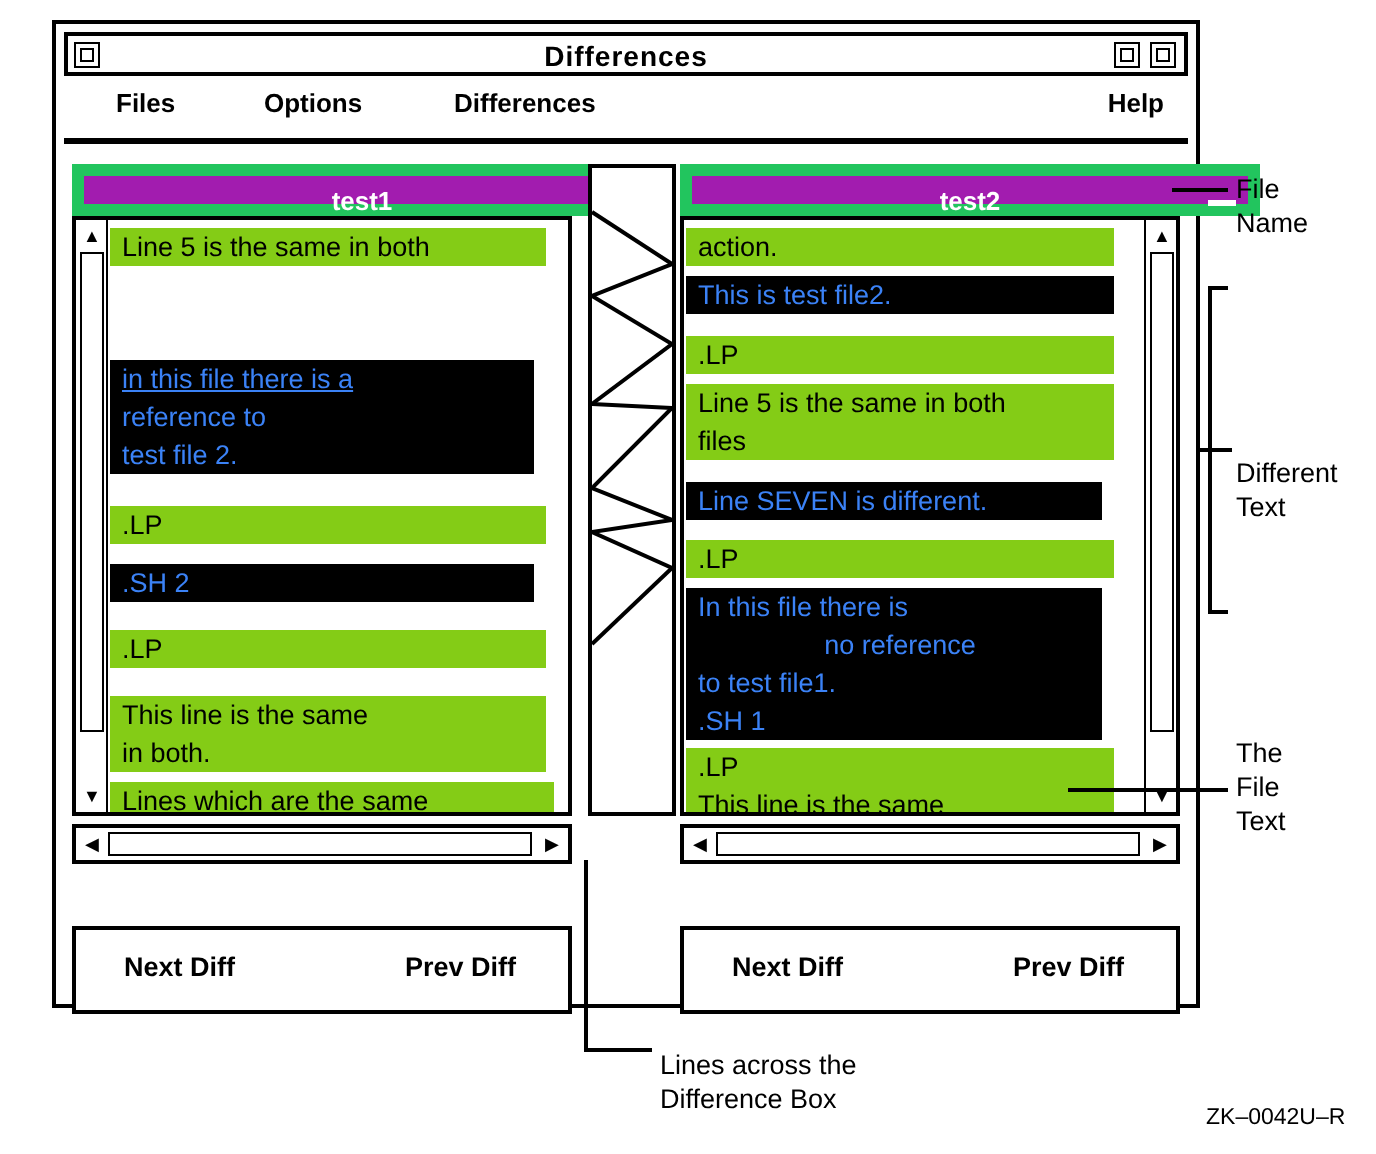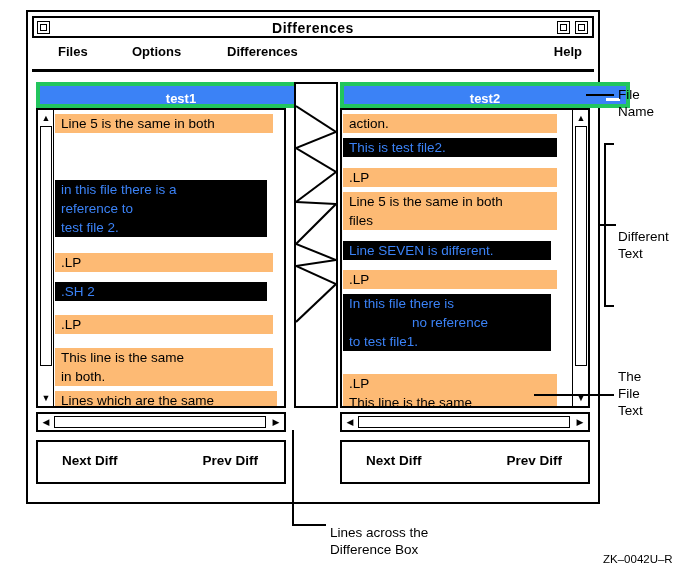--- a/index.html
+++ b/index.html
@@ -116,27 +116,27 @@
   }
   #pane-left { left: 0; }
   #pane-right { left: 304px; }
 
   .pane-header {
     position: absolute;
     left: 0;
     top: 0;
     width: 290px;
     height: 26px;
-    background: #3b82f6;
+    background: #a21caf;
     color: #ffffff;
     font-size: 13px;
     font-weight: bold;
     text-align: center;
     line-height: 26px;
-    border: 4px solid #22c55e;
+    border: 6px solid #22c55e;
     box-sizing: border-box;
   }
   .pane-header-dash {
     position: absolute;
     right: 6px;
     top: 12px;
     width: 14px;
     height: 3px;
     background: #ffffff;
   }
@@ -204,21 +204,21 @@
     line-height: 19px;
     white-space: pre;
     padding-left: 6px;
     box-sizing: border-box;
   }
   .line.diff {
     background: #000000;
     color: #3b82f6;
   }
   .line.same {
-    background: #fdba74;
+    background: #84cc16;
     color: #000000;
   }
 
   
   .hscroll {
     position: absolute;
     top: 330px;
     width: 250px;
     height: 20px;
     border: 2px solid #000000;
@@ -258,21 +258,21 @@
     height: 326px;
     border: 2px solid #000000;
     box-sizing: border-box;
     background: #ffffff;
   }
   #diff-box svg { display: block; }
 
   
   .button-row {
     position: absolute;
-    top: 428px;
+    top: 451px;
     width: 250px;
     height: 44px;
     border: 2px solid #000000;
     box-sizing: border-box;
     background: #ffffff;
   }
   #button-row-left { left: 8px; }
   #button-row-right { left: 312px; }
   .dbutton {
     position: absolute;
@@ -363,21 +363,21 @@
         <span>test1</span>
       </div>
       <div class="pane-body">
         <div class="vscroll" id="vscroll-left">
           <div class="vscroll-arrow up">▲</div>
           <div class="vscroll-thumb"></div>
           <div class="vscroll-arrow down">▼</div>
         </div>
         <div class="text-area" id="text-left">
           <div class="line same" style="top:4px;width:218px;">Line 5 is the same in both</div>
-          <div class="line diff" style="top:70px;width:212px;">in this file there is a</div>
+          <div class="line diff" style="top:70px;width:212px;text-decoration:underline;">in this file there is a</div>
           <div class="line diff" style="top:89px;width:212px;">reference to</div>
           <div class="line diff" style="top:108px;width:212px;">test file 2.</div>
           <div class="line same" style="top:143px;width:218px;">.LP</div>
           <div class="line diff" style="top:172px;width:212px;">.SH 2</div>
           <div class="line same" style="top:205px;width:218px;">.LP</div>
           <div class="line same" style="top:238px;width:218px;">This line is the same</div>
           <div class="line same" style="top:281px;width:222px;">Lines which are the same</div>
           <div class="line same" style="top:257px;width:218px;">in both.</div>
         </div>
       </div>
@@ -416,20 +416,21 @@
           <div class="line same" style="top:4px;width:214px;">action.</div>
           <div class="line diff" style="top:28px;width:214px;">This is test file2.</div>
           <div class="line same" style="top:58px;width:214px;">.LP</div>
           <div class="line same" style="top:82px;width:214px;">Line 5 is the same in both</div>
           <div class="line same" style="top:101px;width:214px;">files</div>
           <div class="line diff" style="top:131px;width:208px;">Line SEVEN is different.</div>
           <div class="line same" style="top:160px;width:214px;">.LP</div>
           <div class="line diff" style="top:184px;width:208px;">In this file there is</div>
           <div class="line diff" style="top:203px;width:208px;text-align:center;">no reference</div>
           <div class="line diff" style="top:222px;width:208px;">to test file1.</div>
+          <div class="line diff" style="top:241px;width:208px;">.SH 1</div>
           <div class="line same" style="top:264px;width:214px;">.LP</div>
           <div class="line same" style="top:283px;width:214px;">This line is the same</div>
         </div>
       </div>
     </div>
 
     <div class="hscroll" id="hscroll-left">
       <div class="hscroll-arrow left">◀</div>
       <div class="hscroll-thumb"></div>
       <div class="hscroll-arrow right">▶</div>

